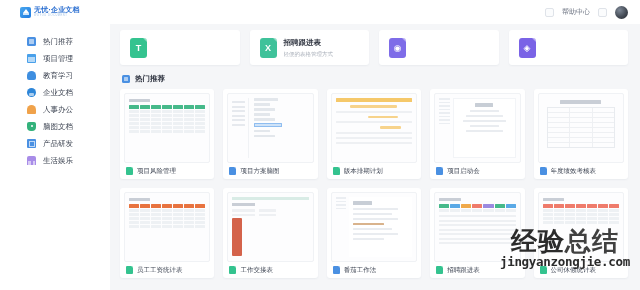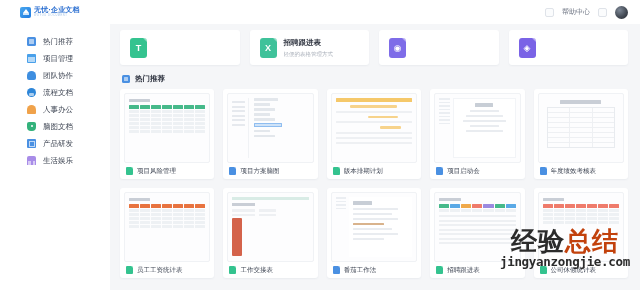--- a/index.html
+++ b/index.html
@@ -179,21 +179,21 @@
   .hv-row i:first-child{width:30%} .hv-row i:last-child{width:22%}
   .hv-block{ width:12%; height:38px; background:#d4634b; margin-top:2px; border-radius:1px;}
 
   
   .watermark{
     position:absolute; right:10px; bottom:22px; z-index:9;
     text-align:center; pointer-events:none; line-height:1;
   }
   .wm-cn{ font-size:26px; font-weight:bold; letter-spacing:1px;
           font-family:"DejaVu Sans", sans-serif; }
-  .wm-a{ color:#2b2b2b; } .wm-b{ color:#c2410c; }
+  .wm-a{ color:#2b2b2b; } .wm-b{ color:#404040; }
   .wm-url{ font-size:12.5px; font-weight:bold; color:#2b2b2b;
            font-family:"DejaVu Sans Mono", monospace; margin-top:2px; letter-spacing:-.3px;}
 </style>
 </head>
 <body>
 
 <div class="app">
 
   <div class="sidebar">
     <div class="logo-wrap">
@@ -210,25 +210,25 @@
       <div class="nav-item">
         <span class="nav-icon ic-people"></span>
         <span class="nav-label">热门推荐</span>
       </div>
       <div class="nav-item">
         <span class="nav-icon ic-folder"></span>
         <span class="nav-label">项目管理</span>
       </div>
       <div class="nav-item">
         <span class="nav-icon ic-cap"></span>
-        <span class="nav-label">团队协作</span>
+        <span class="nav-label">教育学习</span>
       </div>
       <div class="nav-item">
         <span class="nav-icon ic-team"></span>
-        <span class="nav-label">流程文档</span>
+        <span class="nav-label">企业文档</span>
       </div>
       <div class="nav-item">
         <span class="nav-icon ic-hr"></span>
         <span class="nav-label">人事办公</span>
       </div>
       <div class="nav-item">
         <span class="nav-icon ic-shield"></span>
         <span class="nav-label">脑图文档</span>
       </div>
       <div class="nav-item">

